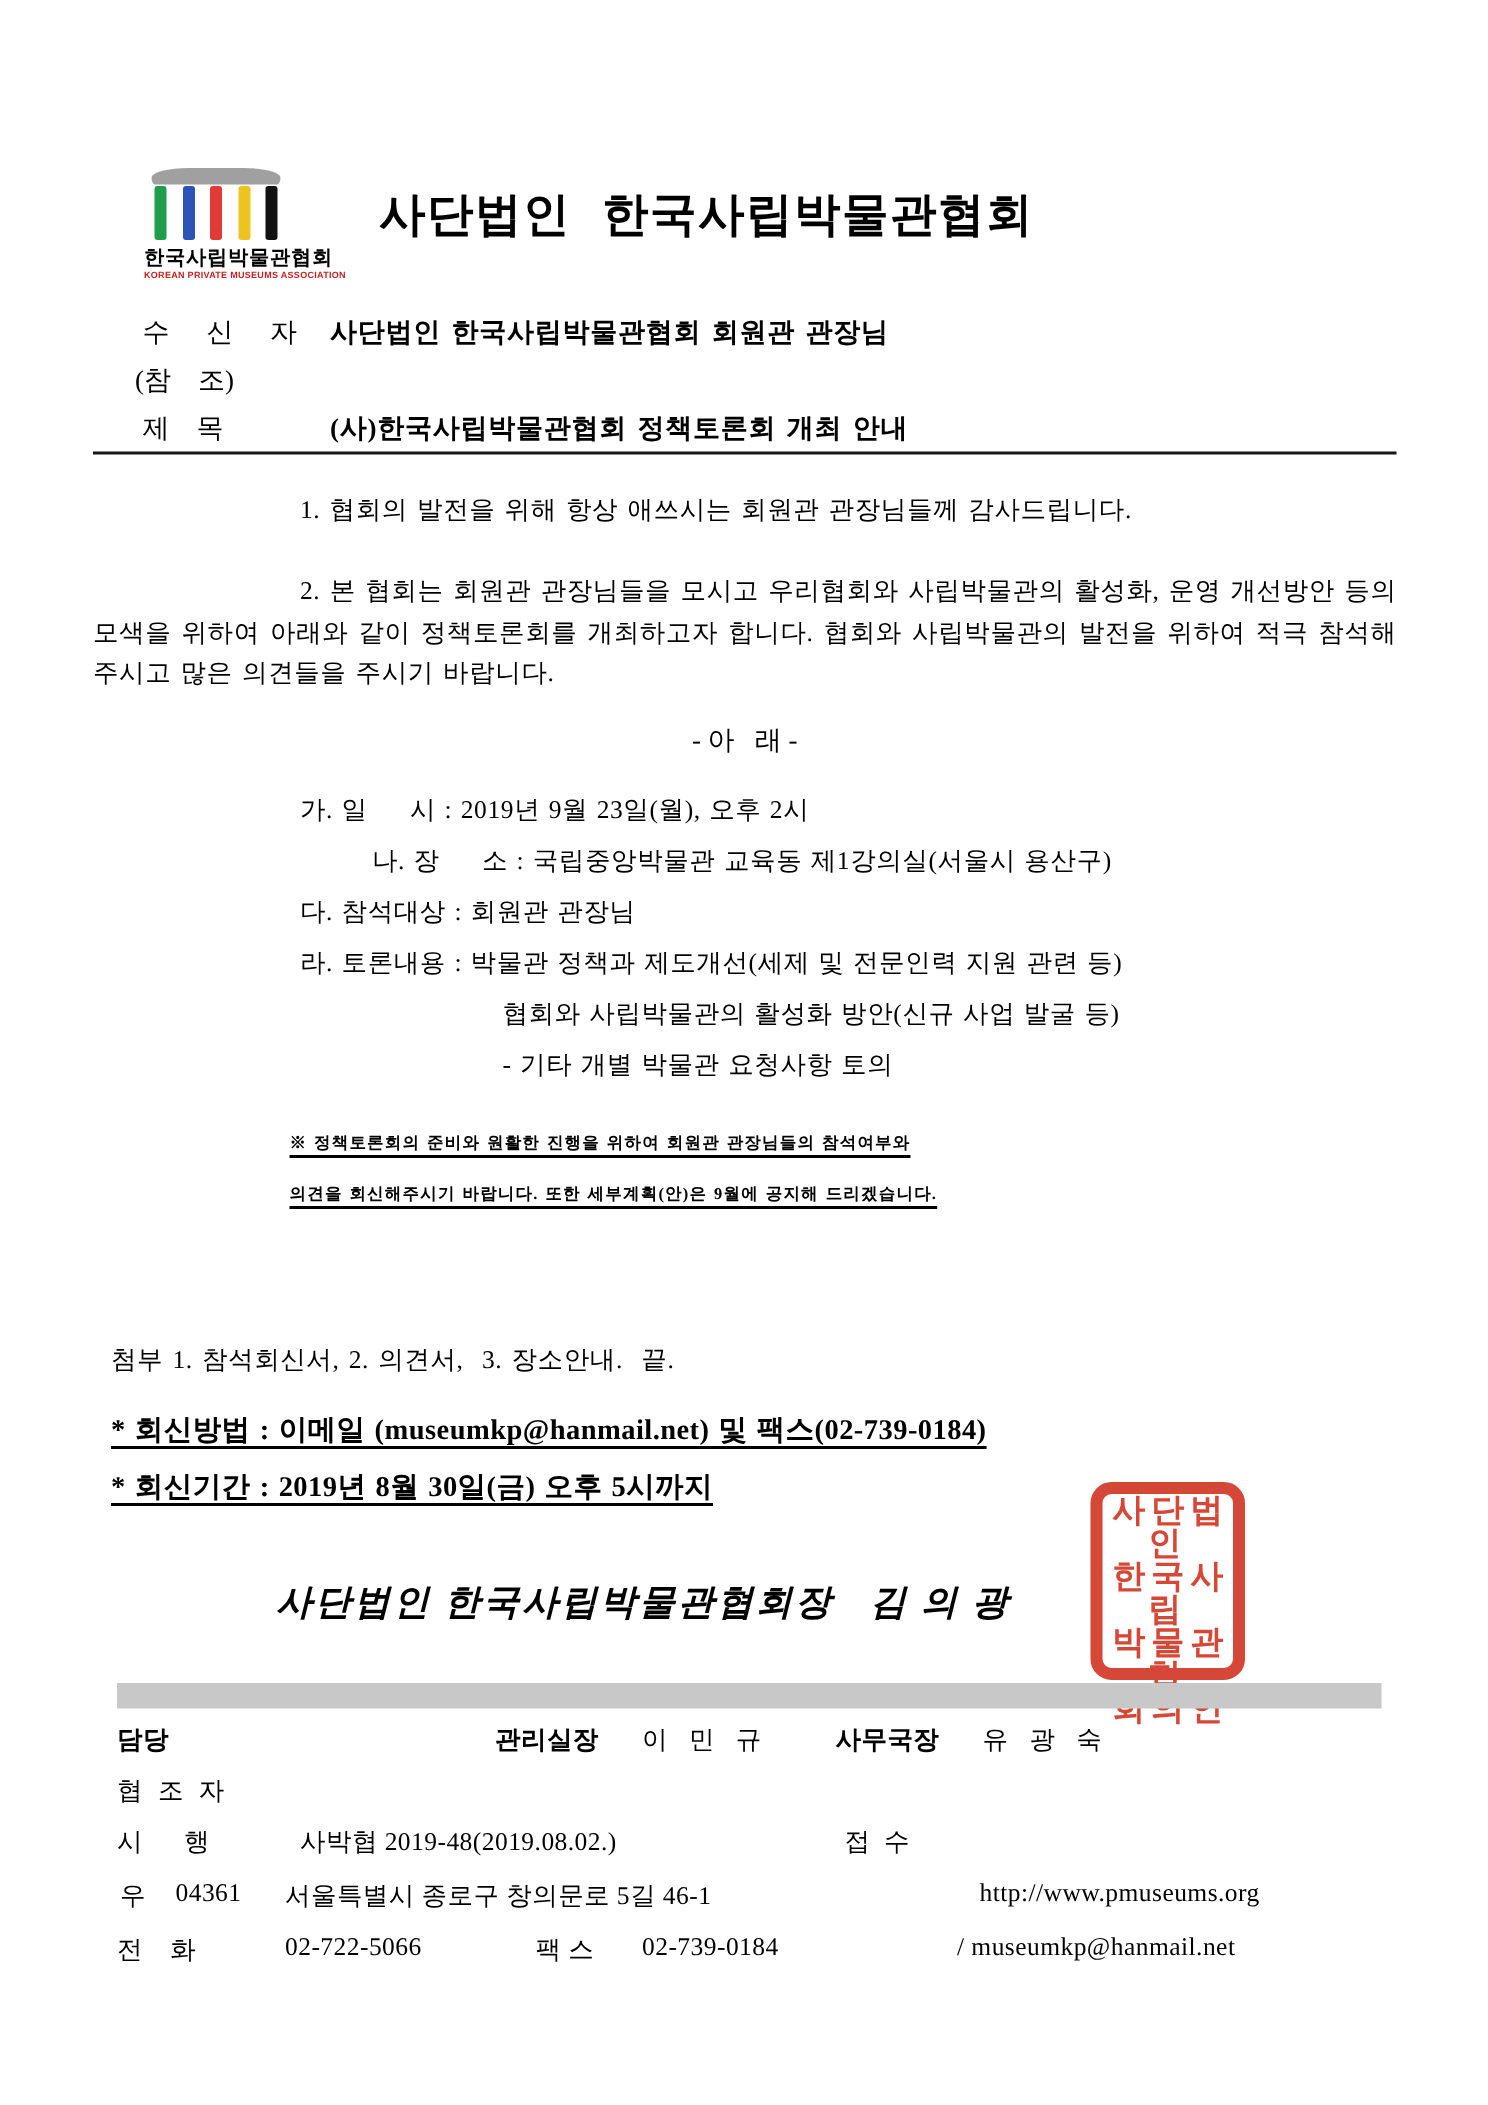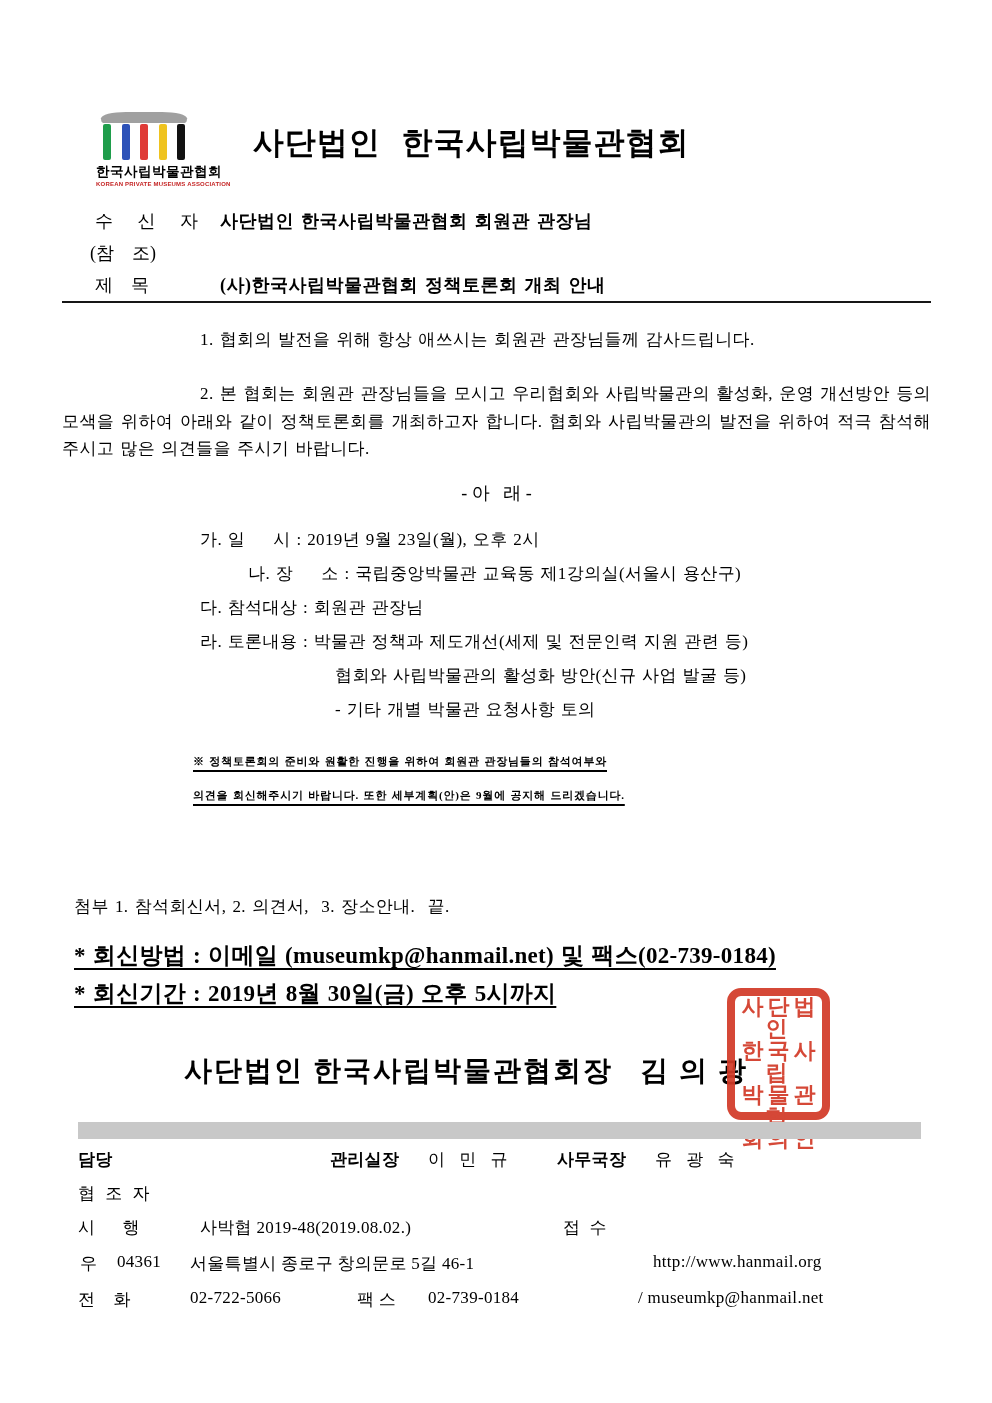--- a/index.html
+++ b/index.html
@@ -28,25 +28,25 @@
   .r-val{font-weight:bold;letter-spacing:0.5px;word-spacing:2px;}
   .divider{top:301px;left:62px;width:869px;height:2px;background:#161616;}
 
   
   .para{font-size:17px;letter-spacing:0.4px;word-spacing:1.5px;line-height:27.5px;}
   .para2{width:869px;text-indent:138px;text-align:justify;word-break:break-all;}
   .below{top:481px;left:62px;width:869px;text-align:center;font-size:18px;}
   .sched{font-size:17px;letter-spacing:0.4px;word-spacing:1px;}
   .notice{font-size:11px;font-weight:bold;letter-spacing:0.8px;word-spacing:1px;
           text-decoration:underline;text-underline-offset:5px;text-decoration-thickness:1.5px;}
-  .ul-b{font-size:23px;font-weight:bold;letter-spacing:0.3px;word-spacing:1px;
+  .ul-b{font-size:19px;font-weight:bold;letter-spacing:0.3px;word-spacing:1px;
         text-decoration:underline;text-underline-offset:5px;text-decoration-thickness:1.5px;}
 
   
-  .sig{top:1052px;left:184px;font-size:28px;font-weight:bold;letter-spacing:2px;}
+  .sig{top:1052px;left:184px;font-size:24px;font-weight:bold;letter-spacing:2px;font-style:italic;}
   .seal{top:988px;left:727px;width:103px;height:132px;border:8px solid var(--seal-red);
         border-radius:14px;display:flex;flex-direction:column;justify-content:space-evenly;
         color:var(--seal-red);opacity:0.93;filter:blur(0.2px);}
   .seal-row{text-align:center;font-size:22px;font-weight:bold;letter-spacing:4px;line-height:1;text-indent:4px;}
 
   
   .band{top:1122px;left:78px;width:843px;height:17px;background:var(--band-gray);}
   .f{font-size:17px;letter-spacing:0.3px;}
   .f-name{letter-spacing:5px;}
 </style>
@@ -121,21 +121,21 @@
 
   <div class="abs f" style="top:1182px;left:78px;letter-spacing:3px;">협 조 자</div>
 
   <div class="abs f pre" style="top:1216px;left:78px;">시      행</div>
   <div class="abs f" style="top:1216px;left:200px;">사박협 2019-48(2019.08.02.)</div>
   <div class="abs f pre" style="top:1216px;left:563px;">접  수</div>
 
   <div class="abs f" style="top:1252px;left:80px;">우</div>
   <div class="abs f" style="top:1252px;left:117px;">04361</div>
   <div class="abs f" style="top:1252px;left:190px;">서울특별시 종로구 창의문로 5길 46-1</div>
-  <div class="abs f" style="top:1252px;left:653px;">http://www.hanmail.org</div>
+  <div class="abs f" style="top:1252px;left:653px;">http://www.pmuseums.org</div>
 
   <div class="abs f pre" style="top:1288px;left:78px;">전    화</div>
   <div class="abs f" style="top:1288px;left:190px;">02-722-5066</div>
   <div class="abs f" style="top:1288px;left:357px;">팩 스</div>
   <div class="abs f" style="top:1288px;left:428px;">02-739-0184</div>
   <div class="abs f" style="top:1288px;left:638px;">/ museumkp@hanmail.net</div>
 
 </div>
 
 </body></html>

